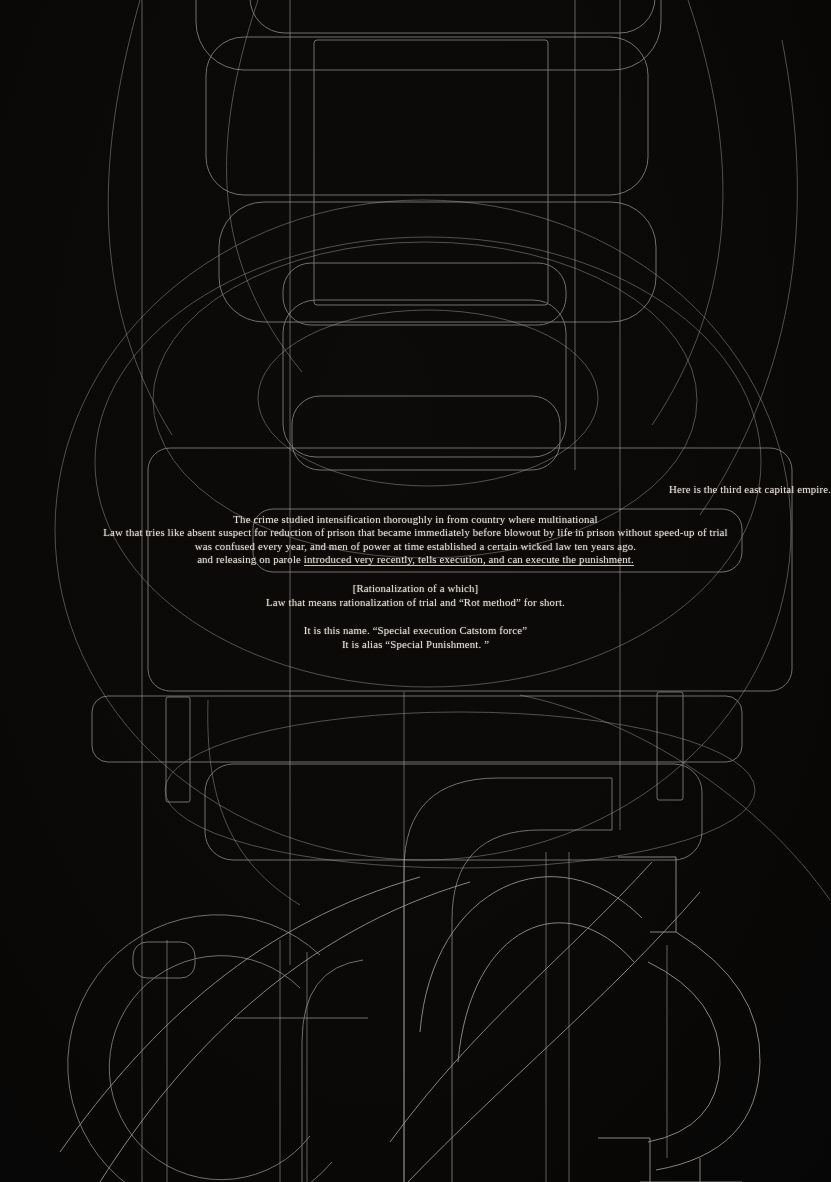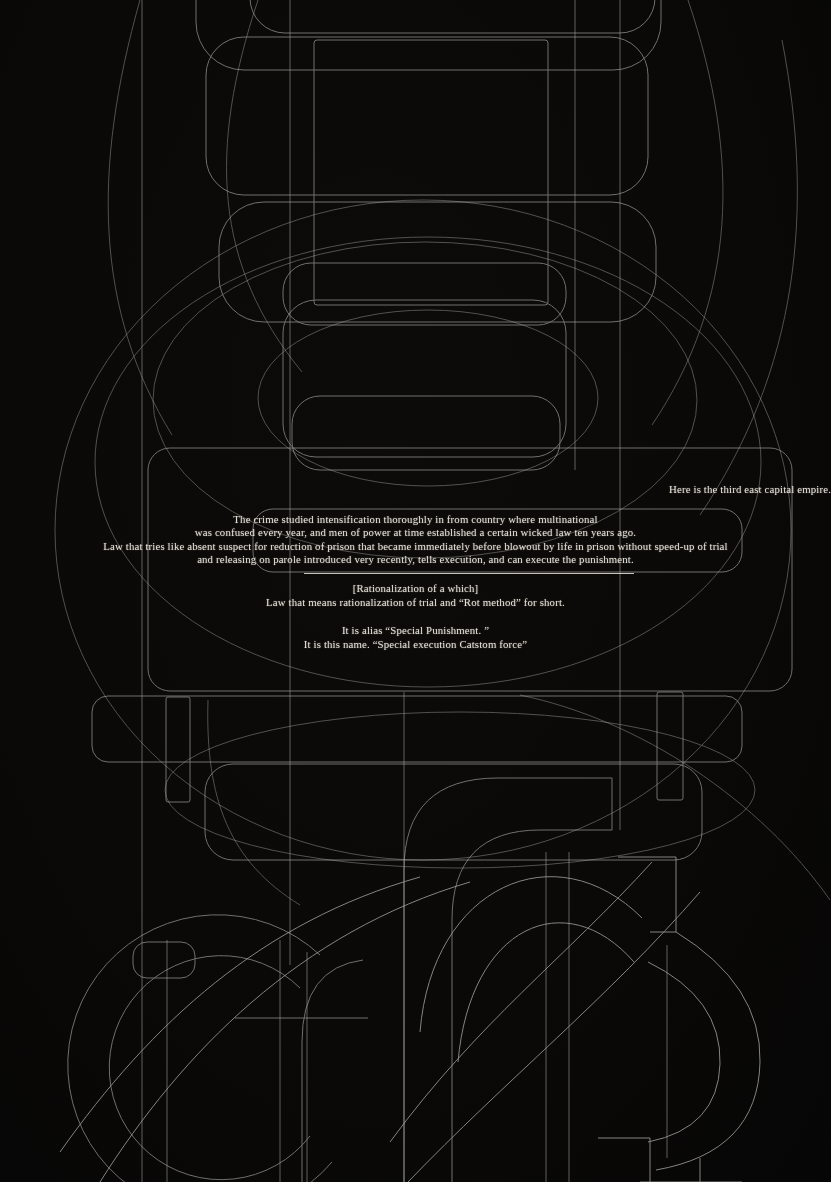--- a/index.html
+++ b/index.html
@@ -29,21 +29,21 @@
     top:483px;left:0;right:0;
     text-align:center;
     color:#e8e4da;
     font-size:10.8px;
     letter-spacing:.15px;
     text-shadow:0 0 2px rgba(235,230,220,.35);
   }
   .tline{white-space:nowrap;line-height:13.6px;}
   .intro-line{margin-bottom:16px;text-align:right;}
   .block-gap{height:15px;}
-  .u-seg{border-bottom:1px solid rgba(232,228,218,.85);padding-bottom:8px;}
+  .u-seg{border-bottom:1px solid rgba(232,228,218,.85);padding-bottom:0px;}
 </style>
 </head>
 <body>
 
 <div class="page">
 
   <svg class="art" viewBox="0 0 831 1182" preserveAspectRatio="none">
 
     <g class="g-soft">
       <path d="M142 0 V1182"></path>
@@ -118,28 +118,28 @@
       <path d="M100 1182 C 182 1052, 300 932, 470 882"></path>
       <path d="M60 1152 C 152 1022, 262 922, 420 877"></path>
     </g>
   </svg>
 
   <div class="textblock">
 
     <div class="tline intro-line">Here is the third east capital empire.</div>
 
     <div class="tline">The crime studied intensification thoroughly in from country where multinational</div>
+    <div class="tline">Law that tries like absent suspect for reduction of prison that became immediately before blowout by life in prison without speed-up of trial</div>
     <div class="tline">was confused every year, and men of power at time established a certain wicked law ten years ago.</div>
-    <div class="tline">Law that tries like absent suspect for reduction of prison that became immediately before blowout by life in prison without speed-up of trial</div>
     <div class="tline"><span>and releasing on parole </span><span class="u-seg">introduced very recently, tells execution, and can execute the punishment.</span></div>
 
     <div class="block-gap"></div>
 
     <div class="tline">[Rationalization of a which]</div>
     <div class="tline">Law that means rationalization of trial and “Rot method” for short.</div>
 
     <div class="block-gap"></div>
 
+    <div class="tline">It is this name. “Special execution Catstom force”</div>
     <div class="tline">It is alias “Special Punishment. ”</div>
-    <div class="tline">It is this name. “Special execution Catstom force”</div>
   </div>
 
 </div>
 
 </body></html>

